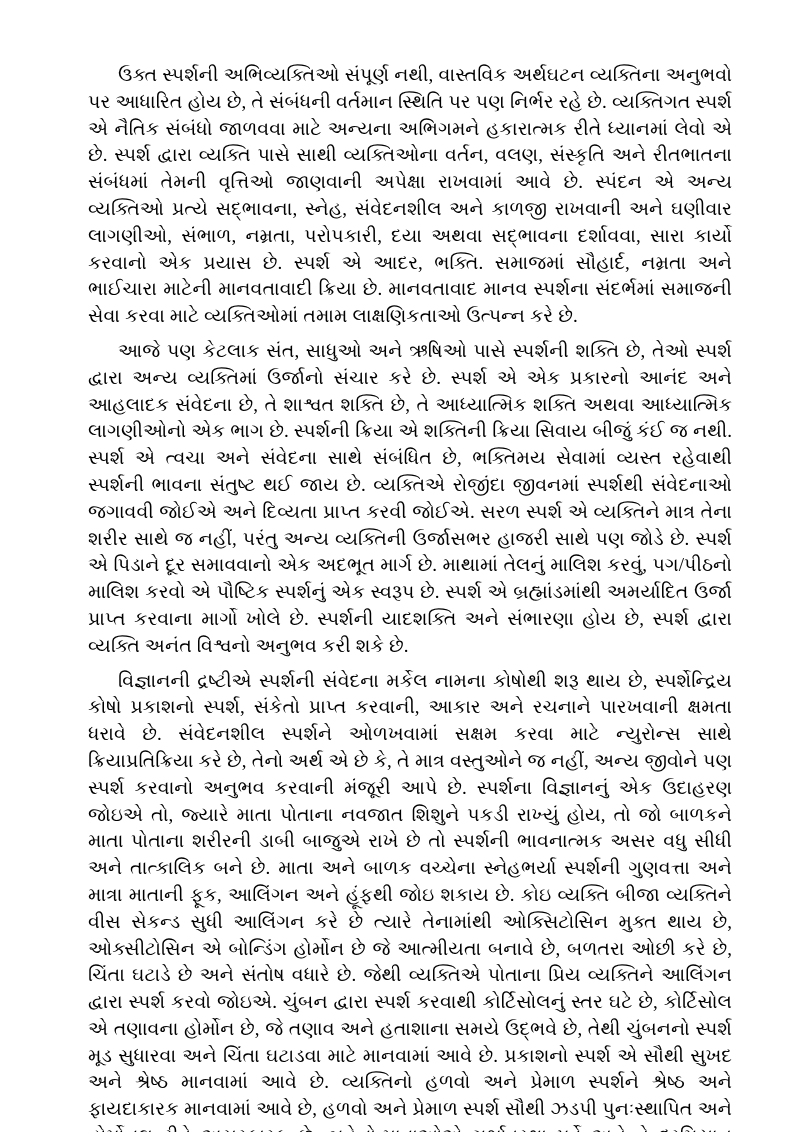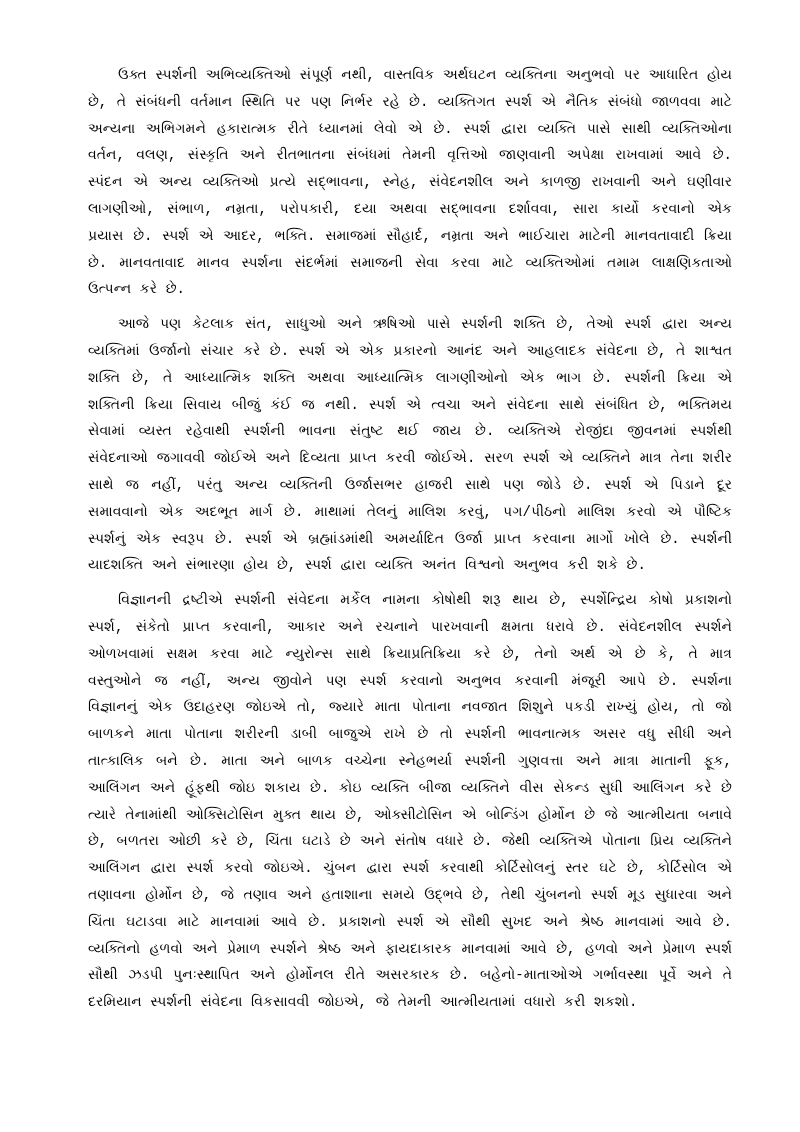--- a/index.html
+++ b/index.html
@@ -30,27 +30,26 @@
     left: 88px;
     top: 62px;
     width: 644px;
   }
 
   p.para {
     margin: 0 0 0 0;
     text-align: justify;
     text-justify: inter-word;
     text-indent: 30px;
-    font-size: 14px;
+    font-size: 19px;
     line-height: 26.8px;
     letter-spacing: 0.05px;
     word-spacing: 0.2px;
     hyphens: none;
     font-weight: 400;
-    font-family: Liberation Mono, monospace;
   }
 
   p.para + p.para {
     margin-top: 8px;
   }
 
   
   p.para:last-child {
     margin-bottom: 0;
   }

